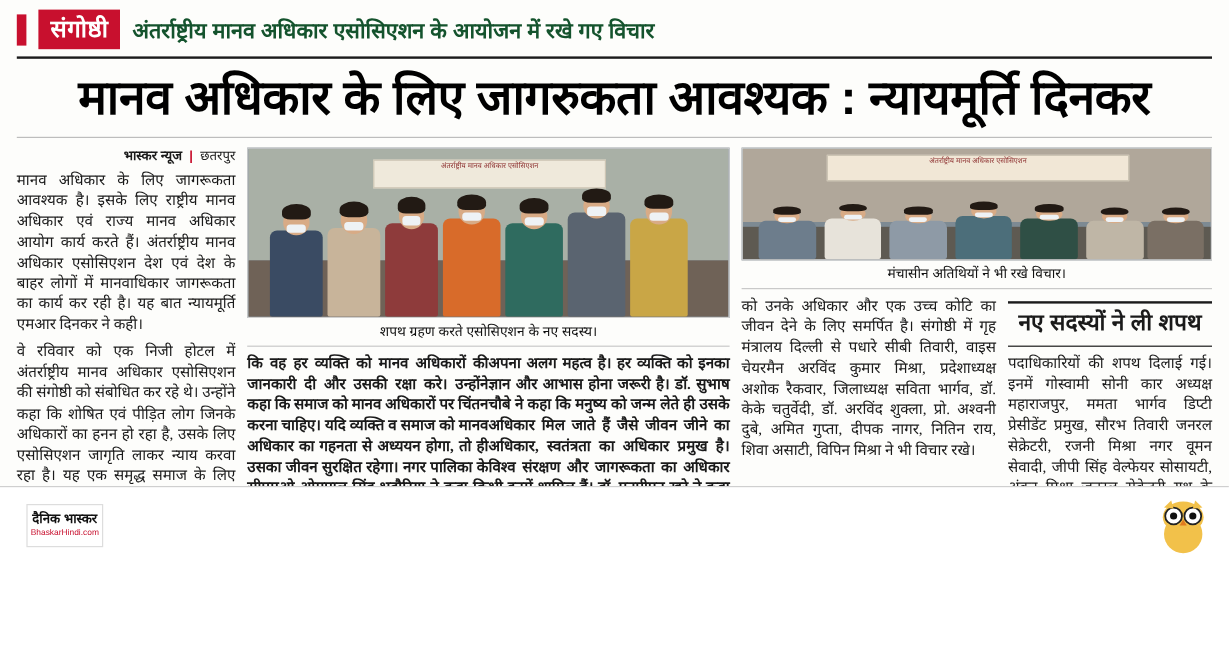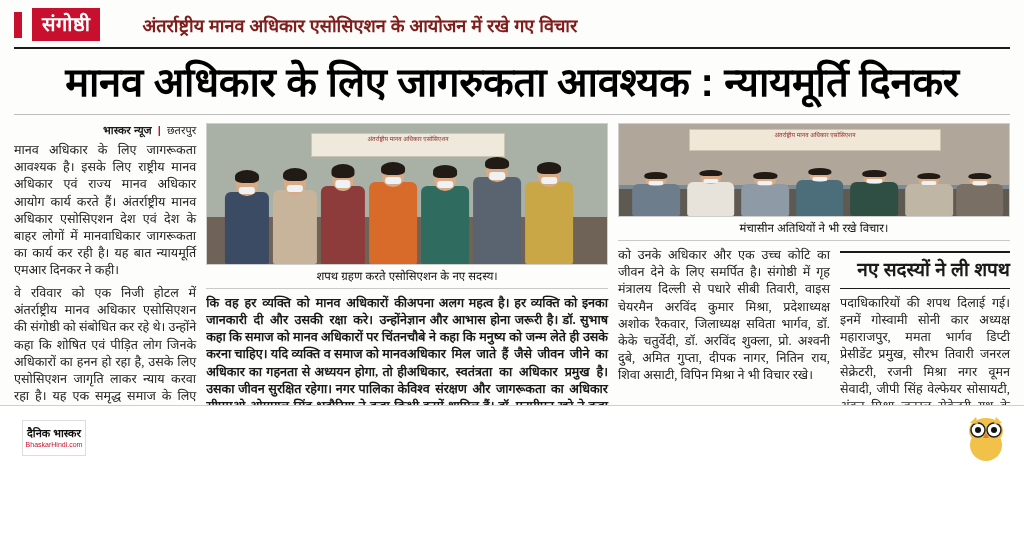--- a/index.html
+++ b/index.html
@@ -30,23 +30,22 @@
   .kicker-badge{
     background:#c8102e;color:#fff;
     font-family:"Liberation Sans",sans-serif;
     font-weight:bold;font-size:20px;
     padding:2px 10px 4px 10px;
     letter-spacing:.5px;
     white-space:nowrap;
   }
   .kicker-text{
     font-family:"Liberation Sans",sans-serif;
-    font-size:18px;font-weight:600;color:#7f1d1d;
+    font-size:18px;font-weight:600;color:#14532d;
     white-space:nowrap;
-    margin-left:32px;
   }
   
   .headline{
     font-family:"Liberation Sans",sans-serif;
     font-weight:bold;
     font-size:40px;
     line-height:1.18;
     text-align:center;
     margin:10px 0 8px 0;
     color:#000;
@@ -95,21 +94,21 @@
     border-bottom:1px solid #c9c9c9;
     margin-bottom:6px;
   }
   .two-col-text{
     display:flex;flex:1;font-weight:bold;
   }
   .two-col-text .tcol{flex:1;}
   .subhead{
     font-family:"Liberation Sans",sans-serif;
     font-weight:bold;font-size:19px;
-    text-align:right;
+    text-align:center;
     border-top:2px solid #1b1b1b;
     border-bottom:1px solid #1b1b1b;
     padding:4px 0 5px 0;
     margin:4px 0 6px 0;
   }
   .right-split{display:flex;gap:10px;flex:1;}
   .right-main{flex:1;}
   .right-side{width:170px;}
   
   .footer{

